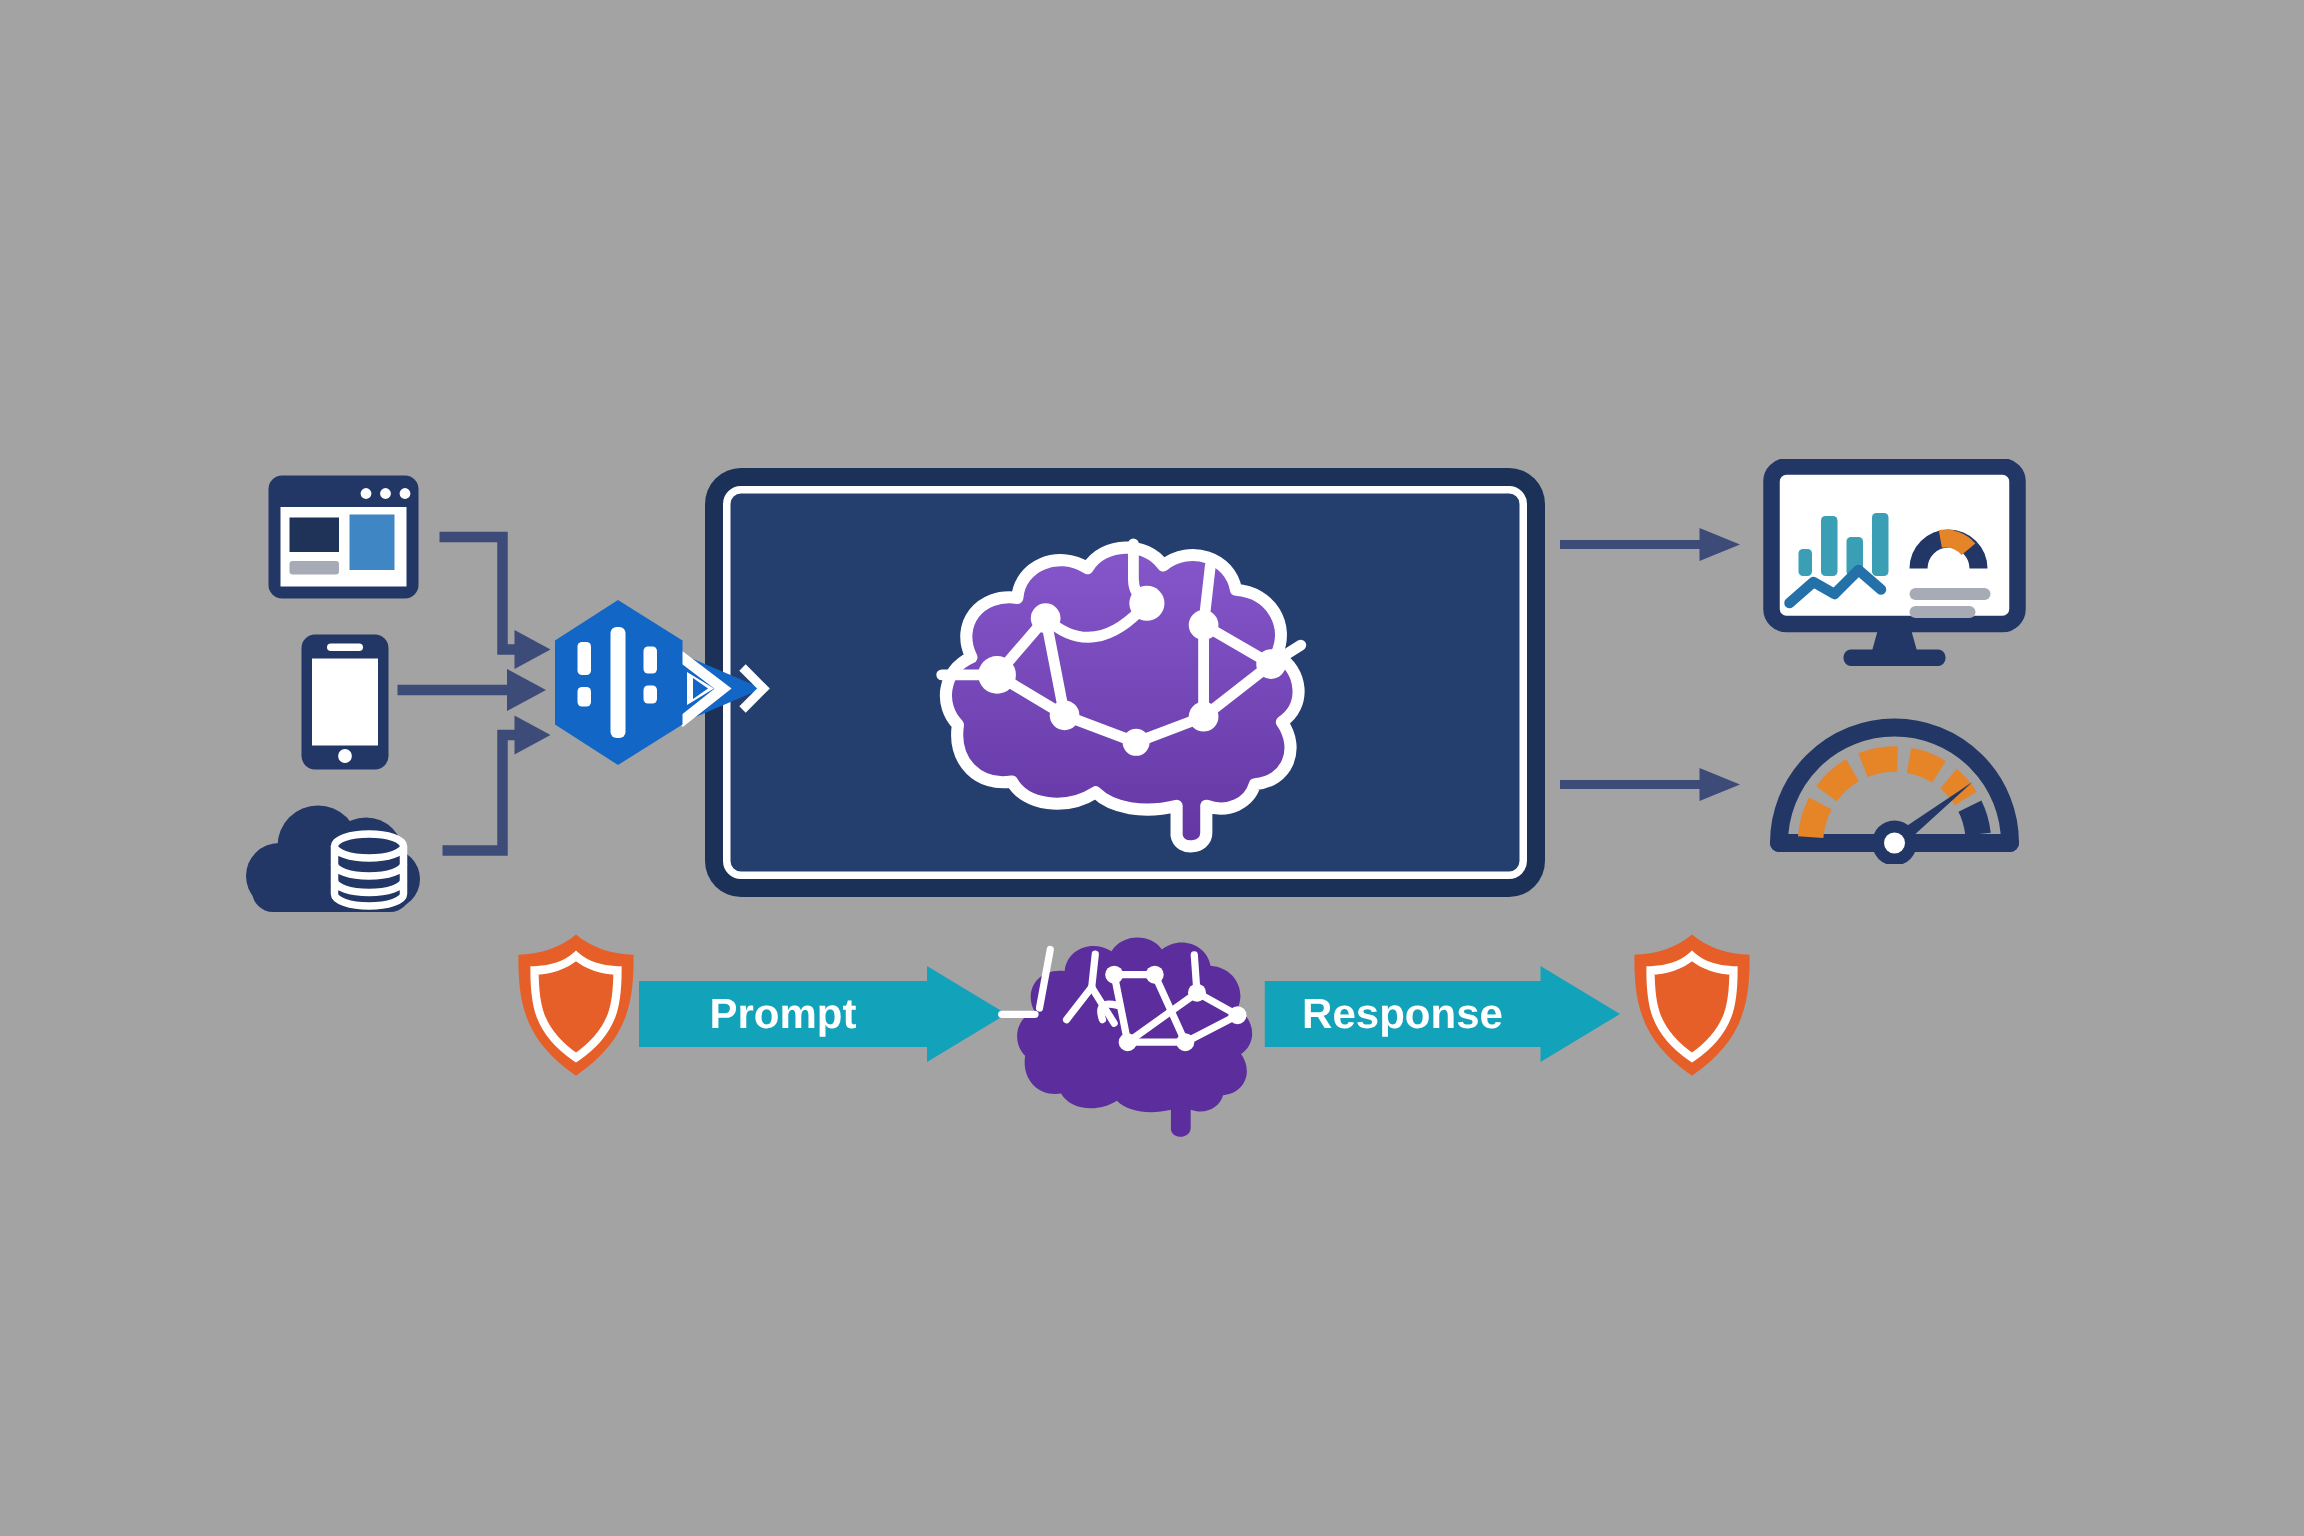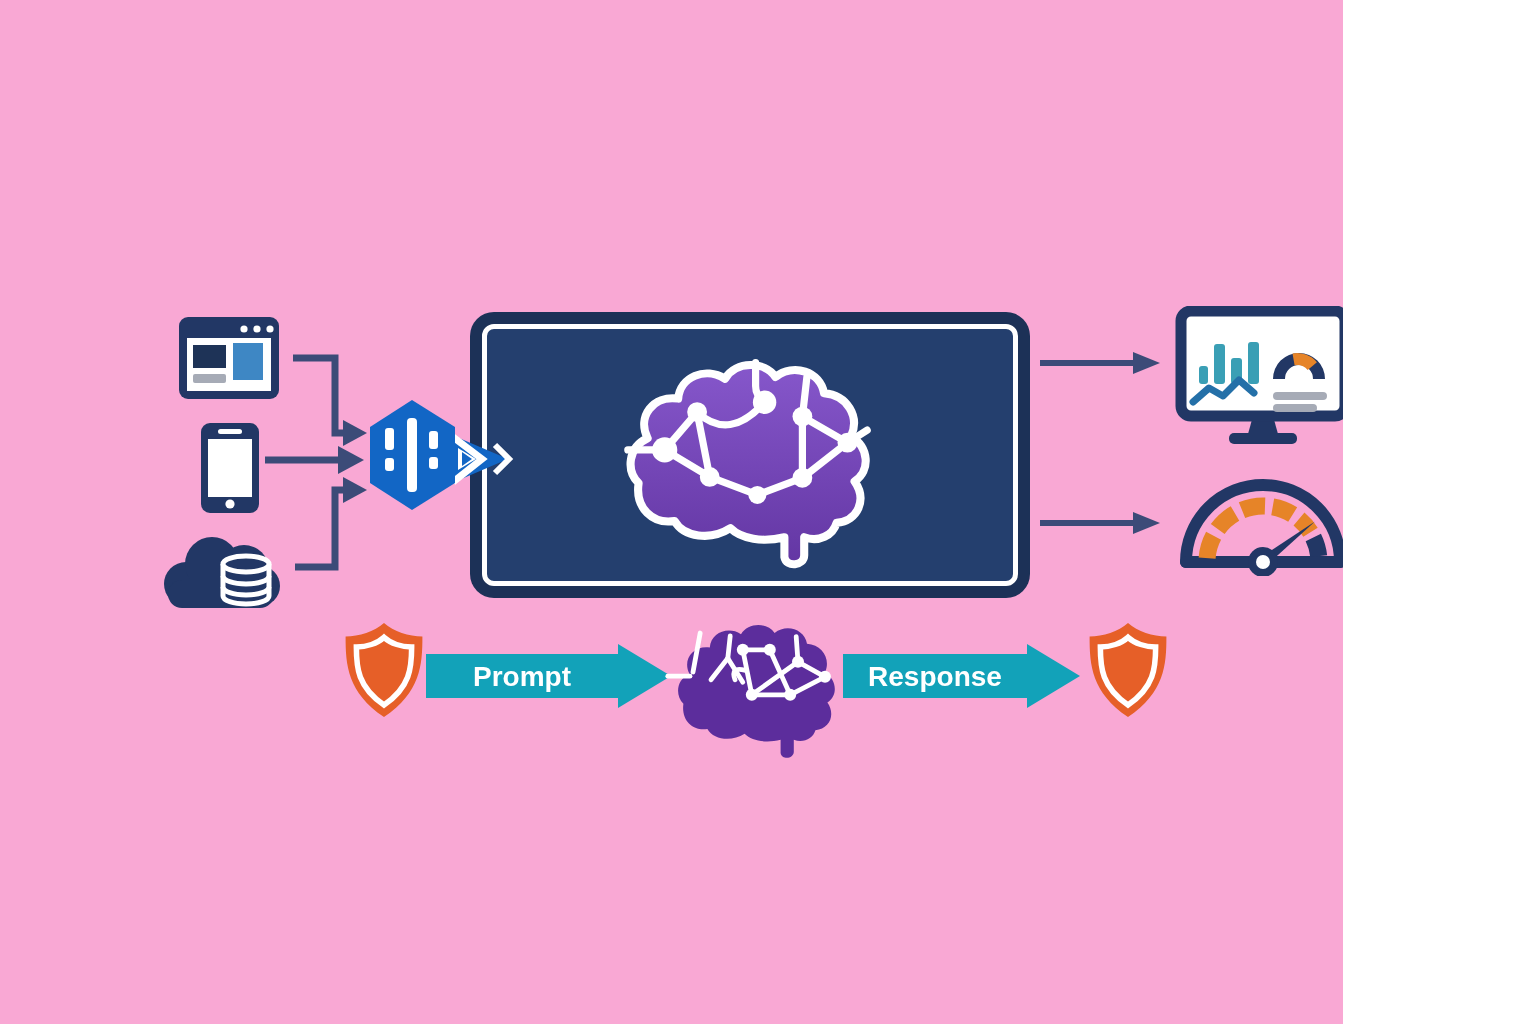--- a/index.html
+++ b/index.html
@@ -1,16 +1,16 @@
 <!DOCTYPE html>
 <html><head>
 <meta charset="utf-8">
 <style>
   html,body{margin:0;padding:0;background:#fff;}
-  .canvas{position:relative;width:1343px;height:1024px;background:#f9a8d4;overflow:hidden;
+  .canvas{position:relative;width:1536px;height:1024px;background:#a3a3a3;overflow:hidden;
           font-family:"Liberation Sans",sans-serif;}
   .abs{position:absolute;}
   .model-box{background:#1c3157;border-radius:24px;}
   .model-box-inner{position:absolute;left:12px;top:12px;right:12px;bottom:12px;
                    background:#243f6e;border:5px solid #ffffff;border-radius:12px;}
   svg{display:block;}
   .flow-label{fill:#ffffff;font-family:"Liberation Sans",sans-serif;font-size:28px;font-weight:700;}
 </style>
 </head>
 <body>

